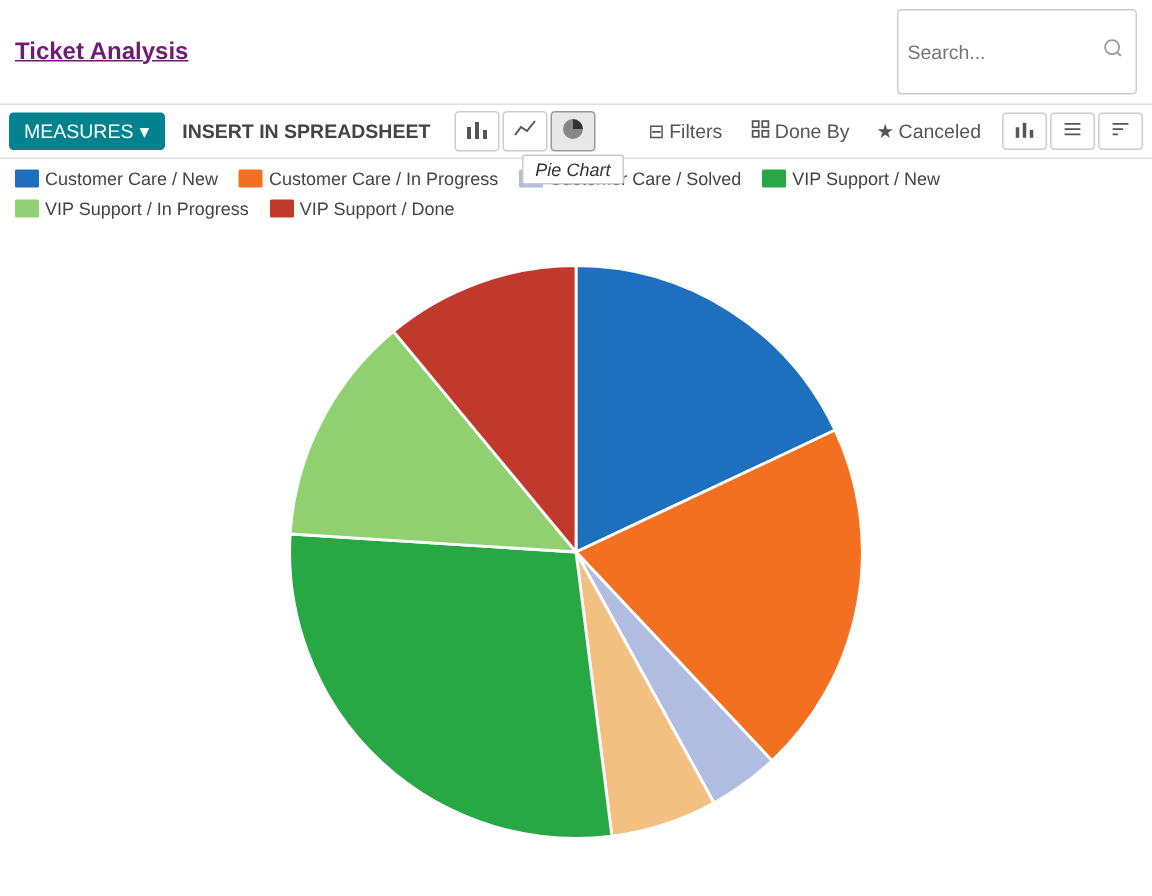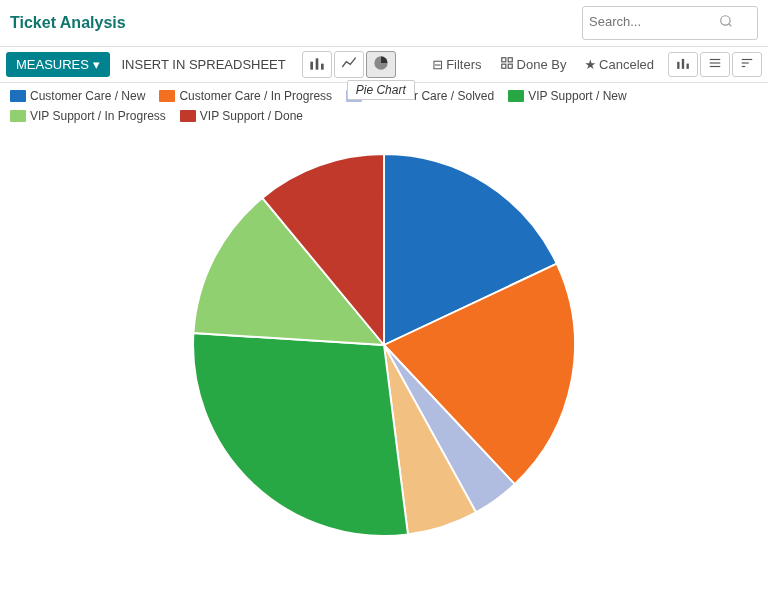--- a/index.html
+++ b/index.html
@@ -8,31 +8,32 @@
     .header {
       display: flex;
       align-items: center;
       padding: 6px 10px;
       border-bottom: 1px solid #e0e0e0;
       gap: 8px;
     }
     .page-title {
       font-size: 16px;
       font-weight: bold;
-      color: #0f766e;
+      color: #701a75;
       margin-right: auto;
+      text-decoration: underline;
     }
     .search-box {
       display: flex;
-      align-items: flex-start;
+      align-items: center;
       border: 1px solid #ccc;
       border-radius: 3px;
-      padding: 7px 6px;
+      padding: 18px 6px;
       background: #fff;
-      width: 176px;
+      width: 160px;
     }
     .search-box input {
       border: none;
       outline: none;
       font-size: 13px;
       width: 130px;
       color: #666;
     }
     .search-icon-svg { color: #999; }
 
@@ -54,21 +55,21 @@
       cursor: pointer;
       display: flex;
       align-items: center;
       gap: 4px;
     }
     .btn-insert {
       background: none;
       border: none;
       color: #444;
       font-size: 13px;
-      font-weight: normal;
+      font-weight: bold;
       cursor: pointer;
       padding: 5px 8px;
     }
     .chart-type-icons {
       display: flex;
       gap: 2px;
       margin-left: 4px;
     }
     .chart-icon-btn {
       border: 1px solid #ccc;

